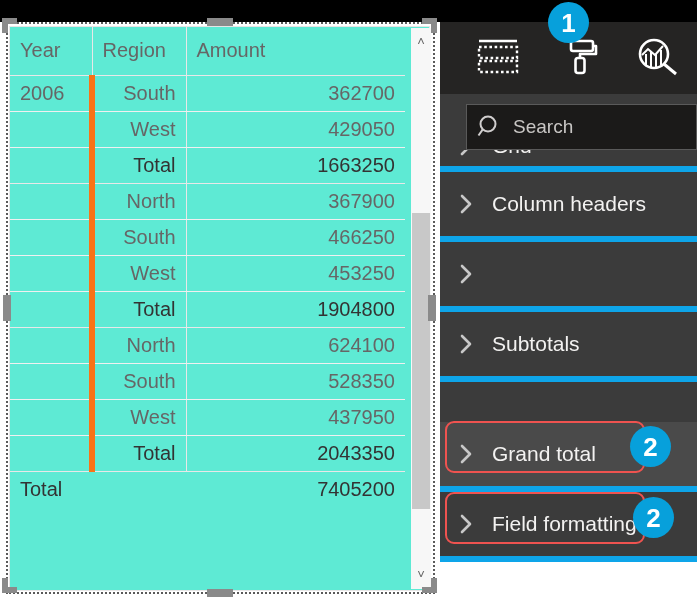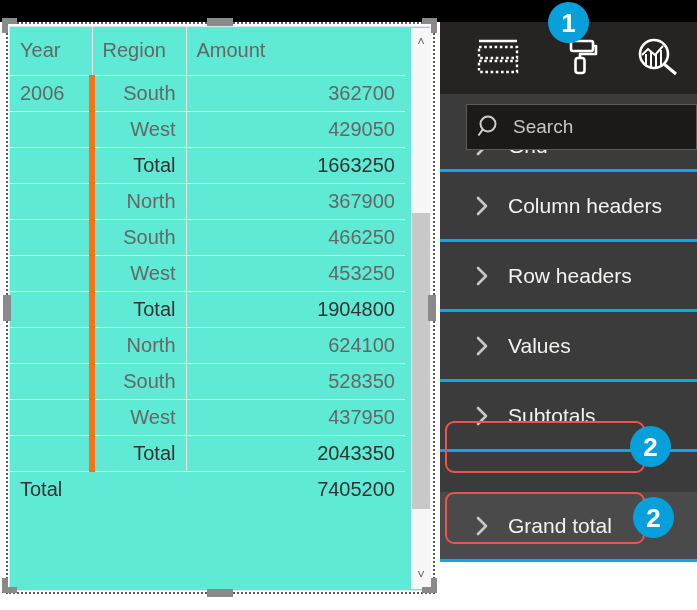--- a/index.html
+++ b/index.html
@@ -186,24 +186,23 @@
     position: absolute;
     left: 0; top: 150px;
     width: 257px; height: 460px;
     overflow: hidden;
   }
   .pane-row {
     position: relative;
     height: 70px;
     display: flex;
     align-items: center;
-    border-bottom: 3px solid #0ea5e9;
+    border-bottom: 6px solid #0ea5e9;
     background: #3b3b3b;
     box-sizing: border-box;
-    padding-left: 16px;
   }
   .pane-row.hover { background: #4a4a4a; margin-top: 40px; }
   .pane-row.clipped { height: 22px; align-items: flex-start; }
   .pane-row .chev {
     width: 52px;
     display: flex; align-items: center; justify-content: center;
     color: #c8c8c8;
     flex: none;
   }
   .pane-row .pane-label {
@@ -415,45 +414,44 @@
           </svg>
         </span>
         <span class="pane-label">Column headers</span>
       </div>
       <div class="pane-row">
         <span class="chev">
           <svg width="15" height="24" viewBox="0 0 15 24">
             <polyline points="3,4 11,12 3,20" fill="none" stroke="#c8c8c8" stroke-width="2.6" stroke-linecap="round" stroke-linejoin="round"></polyline>
           </svg>
         </span>
-        <span class="pane-label">Row headers</span>
       </div>
       <div class="pane-row">
         <span class="chev">
           <svg width="15" height="24" viewBox="0 0 15 24">
             <polyline points="3,4 11,12 3,20" fill="none" stroke="#c8c8c8" stroke-width="2.6" stroke-linecap="round" stroke-linejoin="round"></polyline>
           </svg>
         </span>
-        <span class="pane-label">Values</span>
+        <span class="pane-label">Subtotals</span>
+      </div>
+      <div class="pane-row hover">
+        <span class="chev">
+          <svg width="15" height="24" viewBox="0 0 15 24">
+            <polyline points="3,4 11,12 3,20" fill="none" stroke="#c8c8c8" stroke-width="2.6" stroke-linecap="round" stroke-linejoin="round"></polyline>
+          </svg>
+        </span>
+        <span class="pane-label">Grand total</span>
       </div>
       <div class="pane-row">
         <span class="chev">
           <svg width="15" height="24" viewBox="0 0 15 24">
             <polyline points="3,4 11,12 3,20" fill="none" stroke="#c8c8c8" stroke-width="2.6" stroke-linecap="round" stroke-linejoin="round"></polyline>
           </svg>
         </span>
-        <span class="pane-label">Subtotals</span>
-      </div>
-      <div class="pane-row hover">
-        <span class="chev">
-          <svg width="15" height="24" viewBox="0 0 15 24">
-            <polyline points="3,4 11,12 3,20" fill="none" stroke="#c8c8c8" stroke-width="2.6" stroke-linecap="round" stroke-linejoin="round"></polyline>
-          </svg>
-        </span>
-        <span class="pane-label">Grand total</span>
+        <span class="pane-label">Field formatting</span>
       </div>
     </div>
 
   <div class="callout-box" id="callout-subtotals"></div>
   <div class="callout-box" id="callout-grandtotal"></div>
 </div>
 
 <div class="badge" id="badge-1">1</div>
 <div class="badge" id="badge-2a">2</div>
 <div class="badge" id="badge-2b">2</div>

